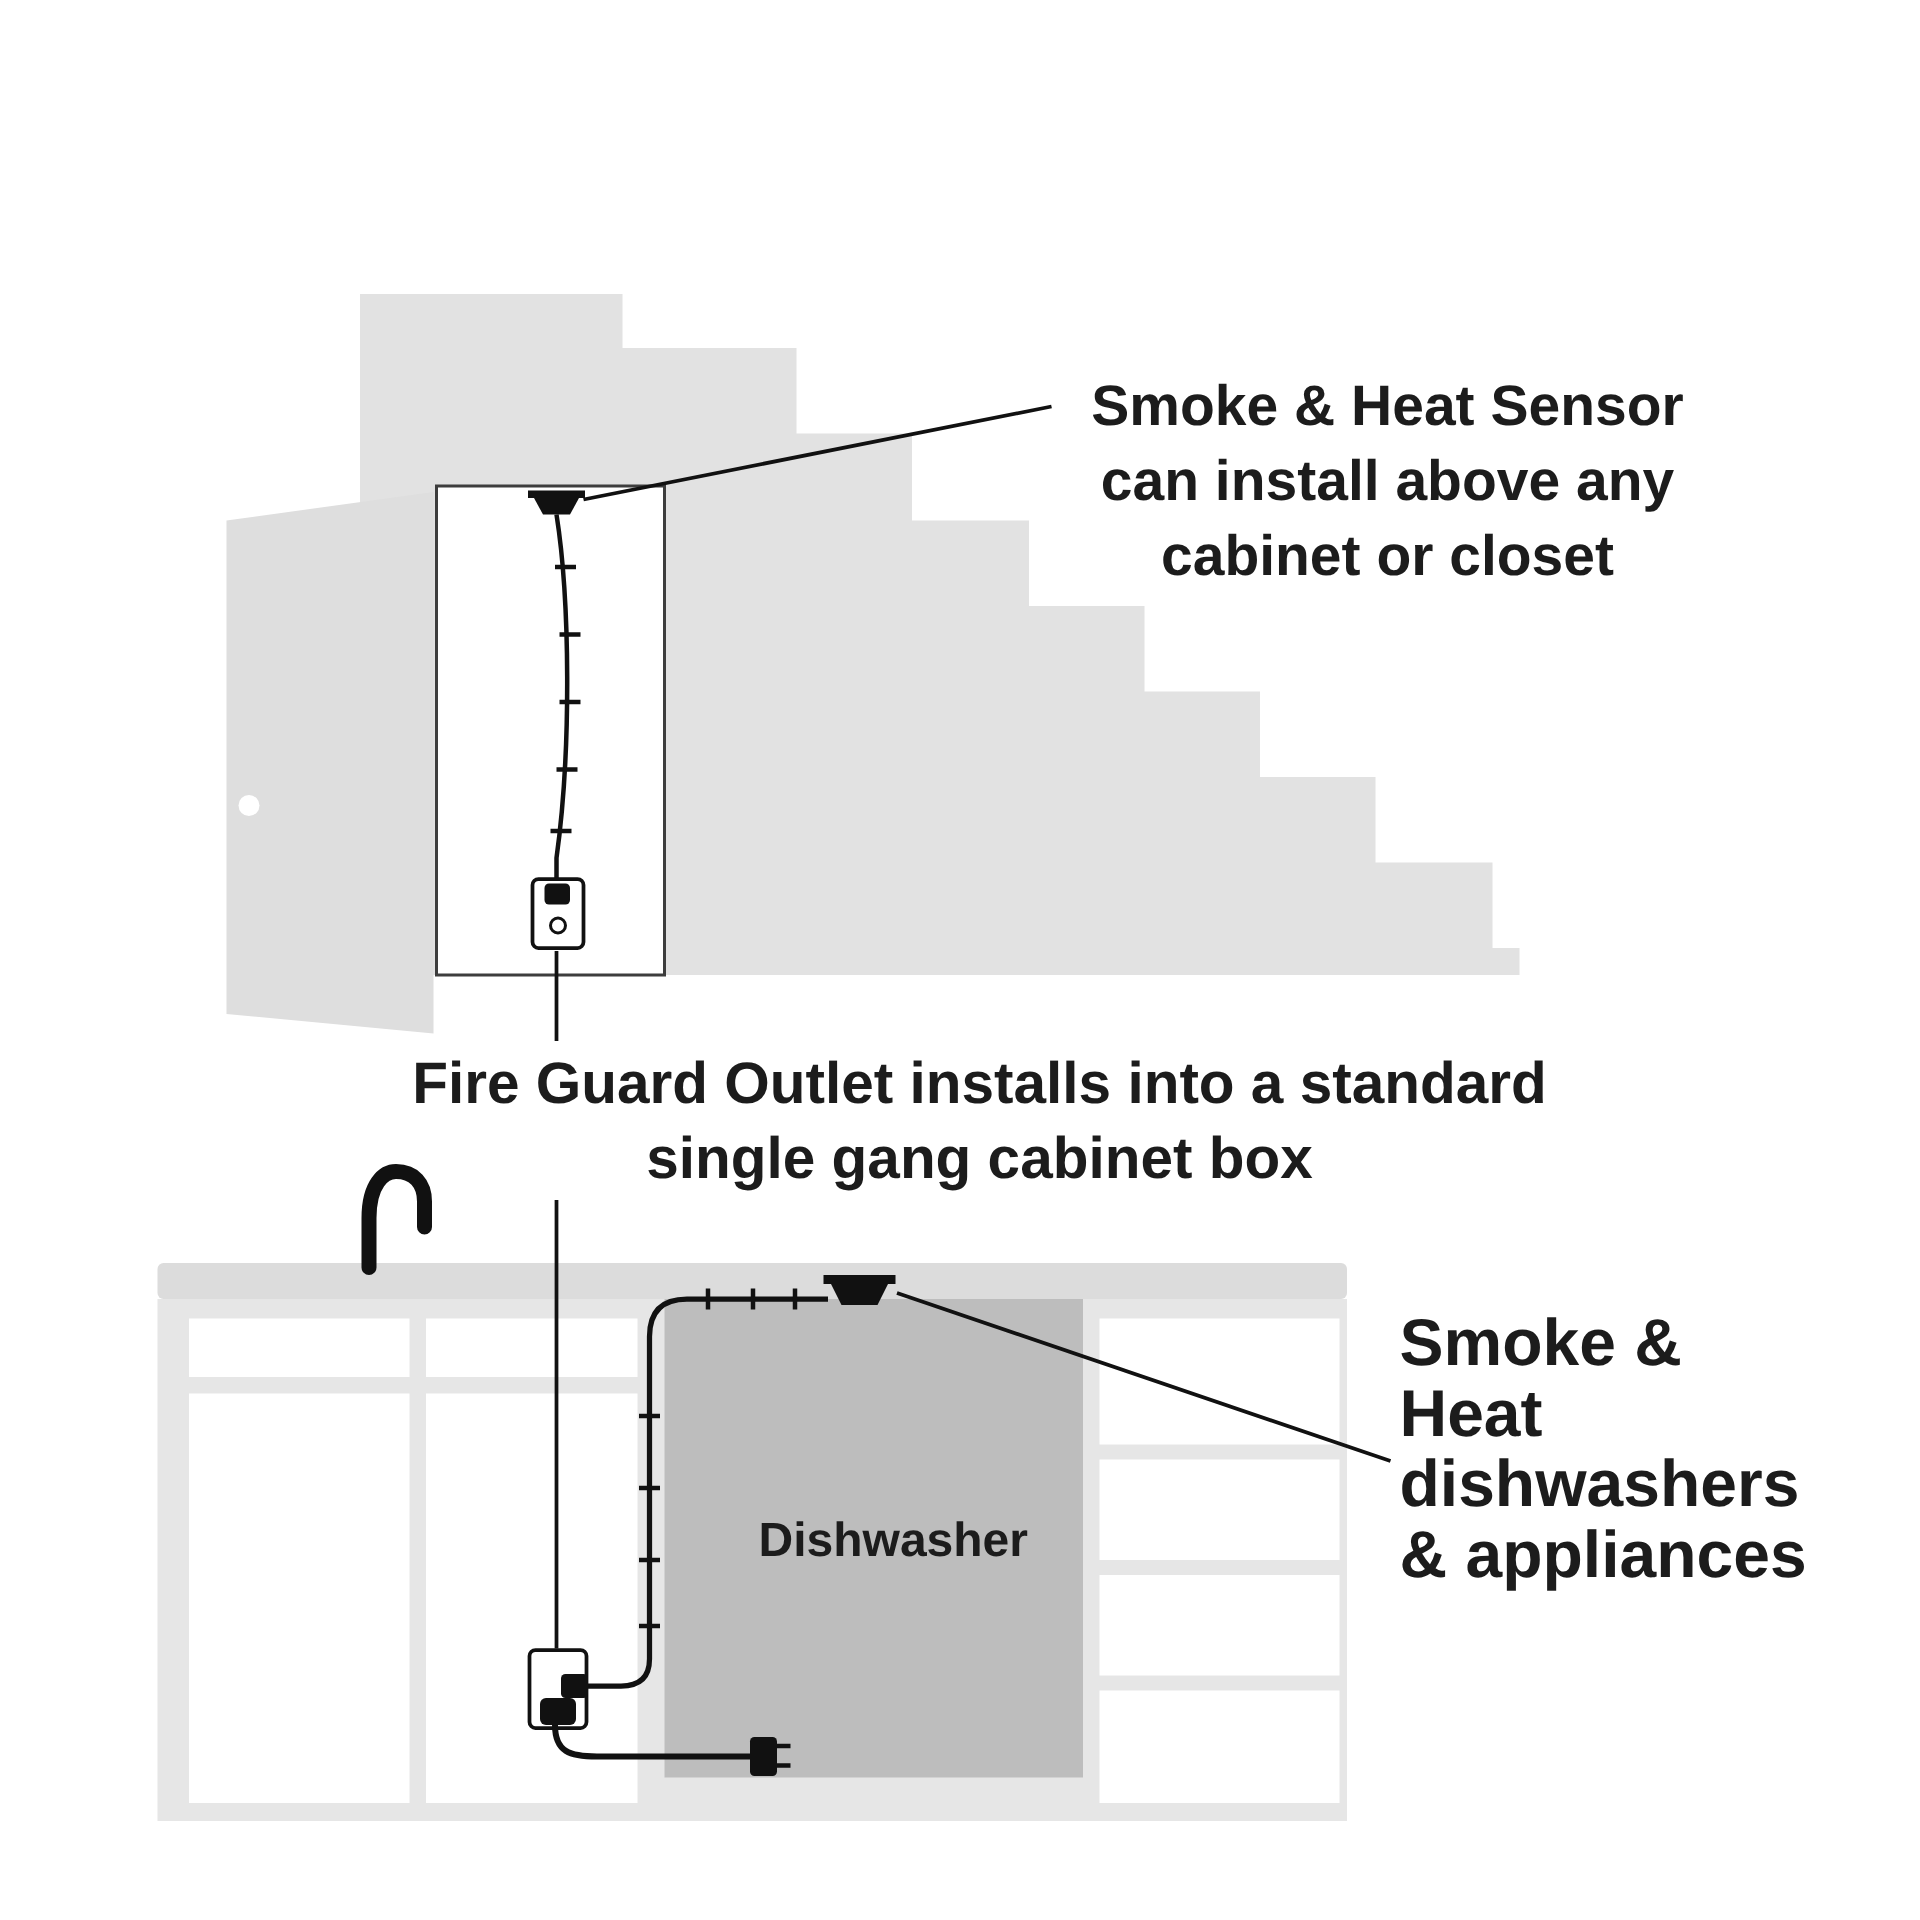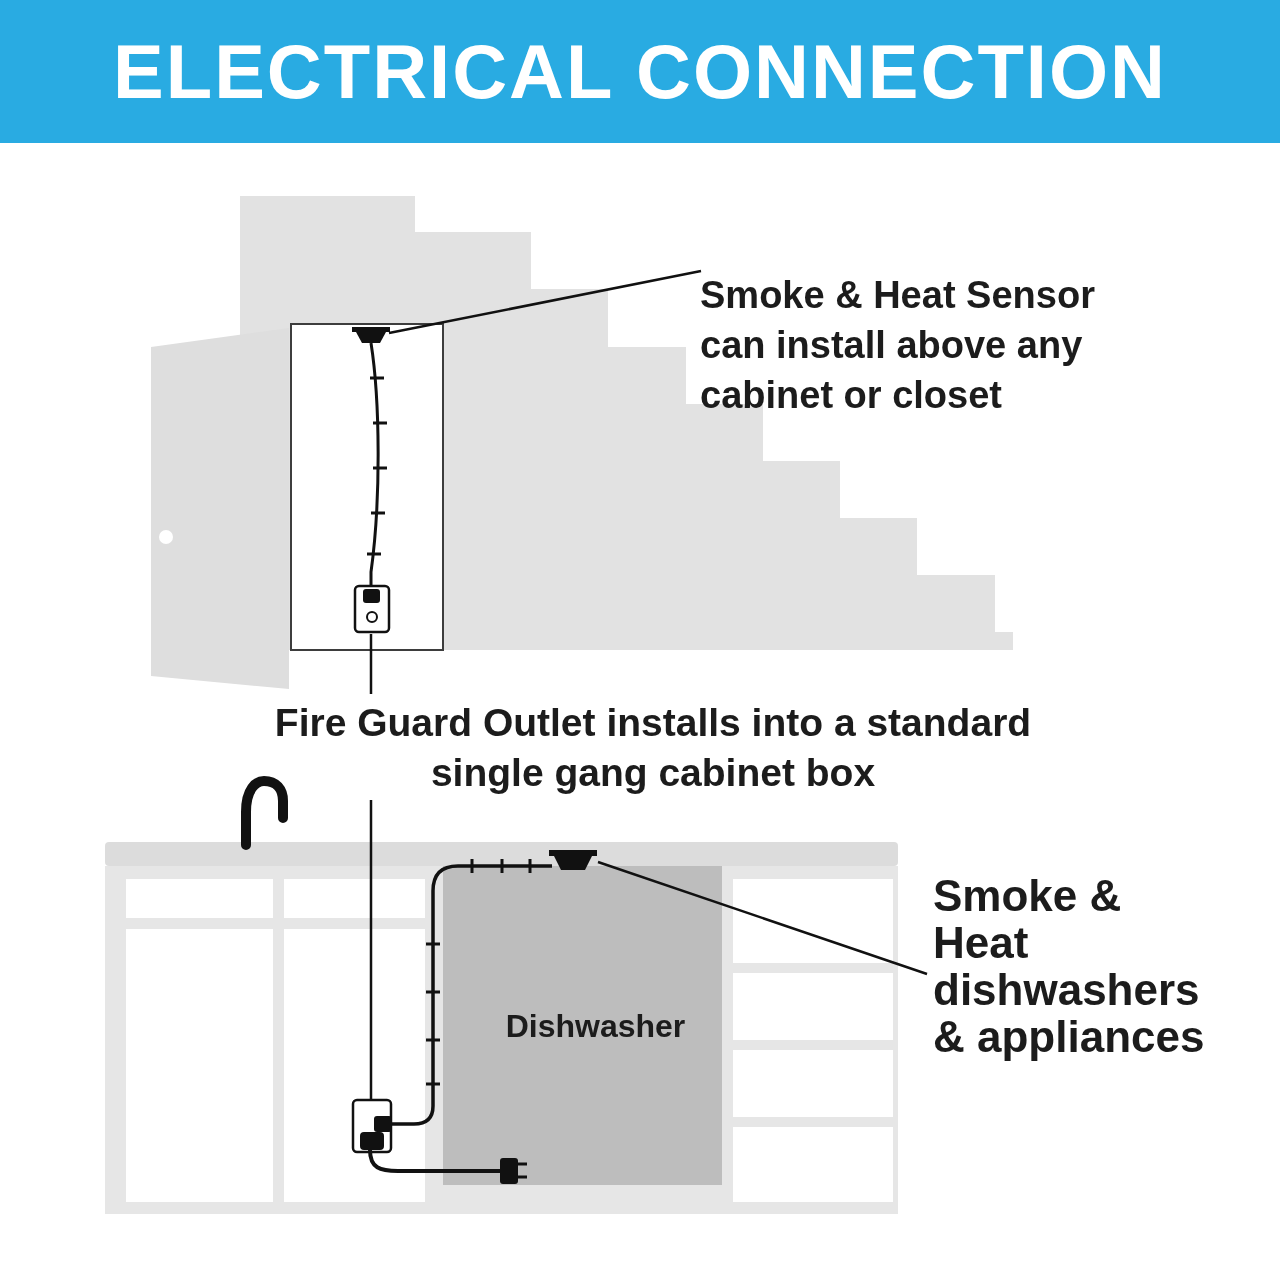--- a/index.html
+++ b/index.html
@@ -30,44 +30,41 @@
     white-space: nowrap;
   }
   .diagram-svg {
     position: absolute;
     left: 0; top: 0;
     width: 1280px; height: 1280px;
   }
   .note { position: absolute; font-weight: 700; color: #1c1c1c; }
   .note-closet {
     left: 700px; top: 246px; width: 450px;
-    font-size: 38px; line-height: 50px; text-align: left; margin-top: 24px;
+    font-size: 38px; line-height: 50px; text-align: center;
   }
   .note-outlet {
     left: 153px; top: 698px; width: 1000px;
     font-size: 39px; line-height: 50px; text-align: center;
   }
   .note-dishwasher {
     left: 933px; top: 872px; width: 290px;
     font-size: 44px; line-height: 47px; text-align: left;
   }
   .dw-label {
     position: absolute;
     left: 443px; top: 1008px; width: 305px;
     font-size: 32px; font-weight: 700; text-align: center; color: #1c1c1c;
   }
 </style>
 </head>
 <body>
 
 <div class="page">
 
-  <header class="banner">
-    <h1>ELECTRICAL CONNECTION</h1>
-  </header>
 
   <svg class="diagram-svg" viewBox="0 0 1280 1280" xmlns="http://www.w3.org/2000/svg">
 
     <g>
       <path d="M240,196 H415 V232 H531 V289 H608 V347 H686 V404 H763 V461 H840 V518 H917 V575 H995 V632 H1013 V650 H240 Z" fill="#e2e2e2"></path>
       <rect x="291" y="324" width="152" height="326" fill="#ffffff" stroke="#3d3d3d" stroke-width="2"></rect>
       <polygon points="151,347 289,328 289,689 151,676" fill="#dedede"></polygon>
       <circle cx="166" cy="537" r="7" fill="#ffffff"></circle>
 
       <g>

